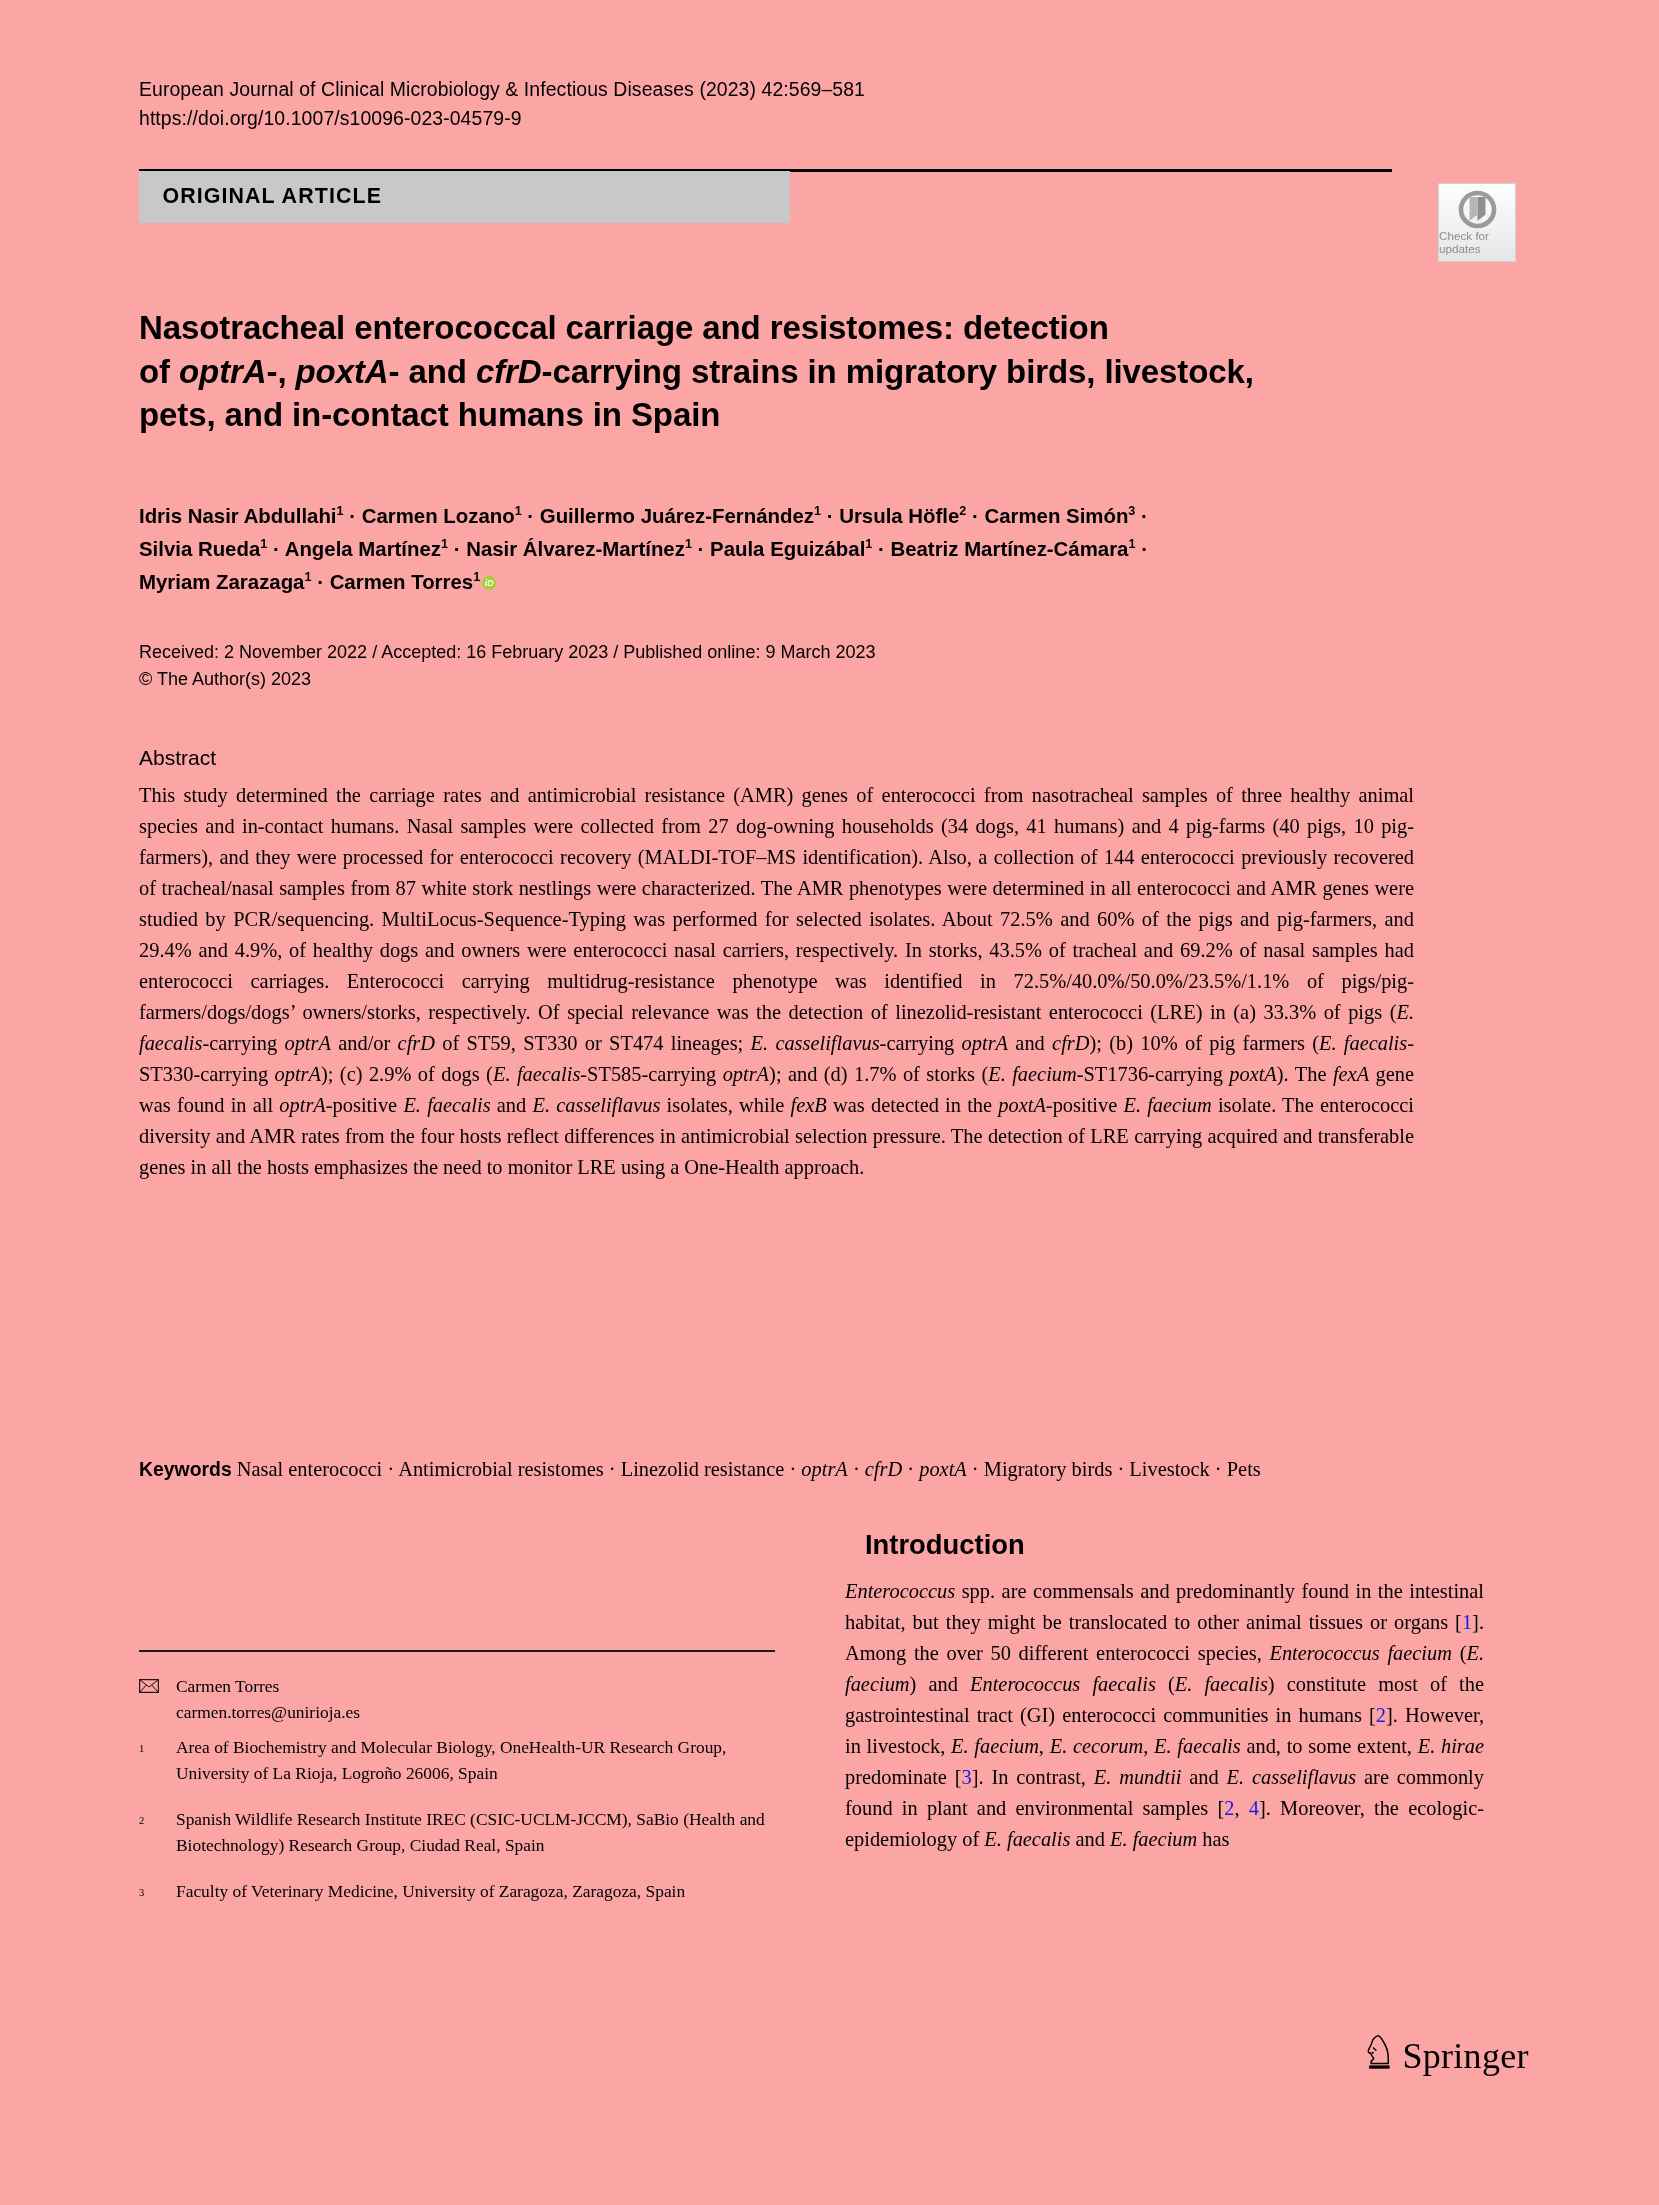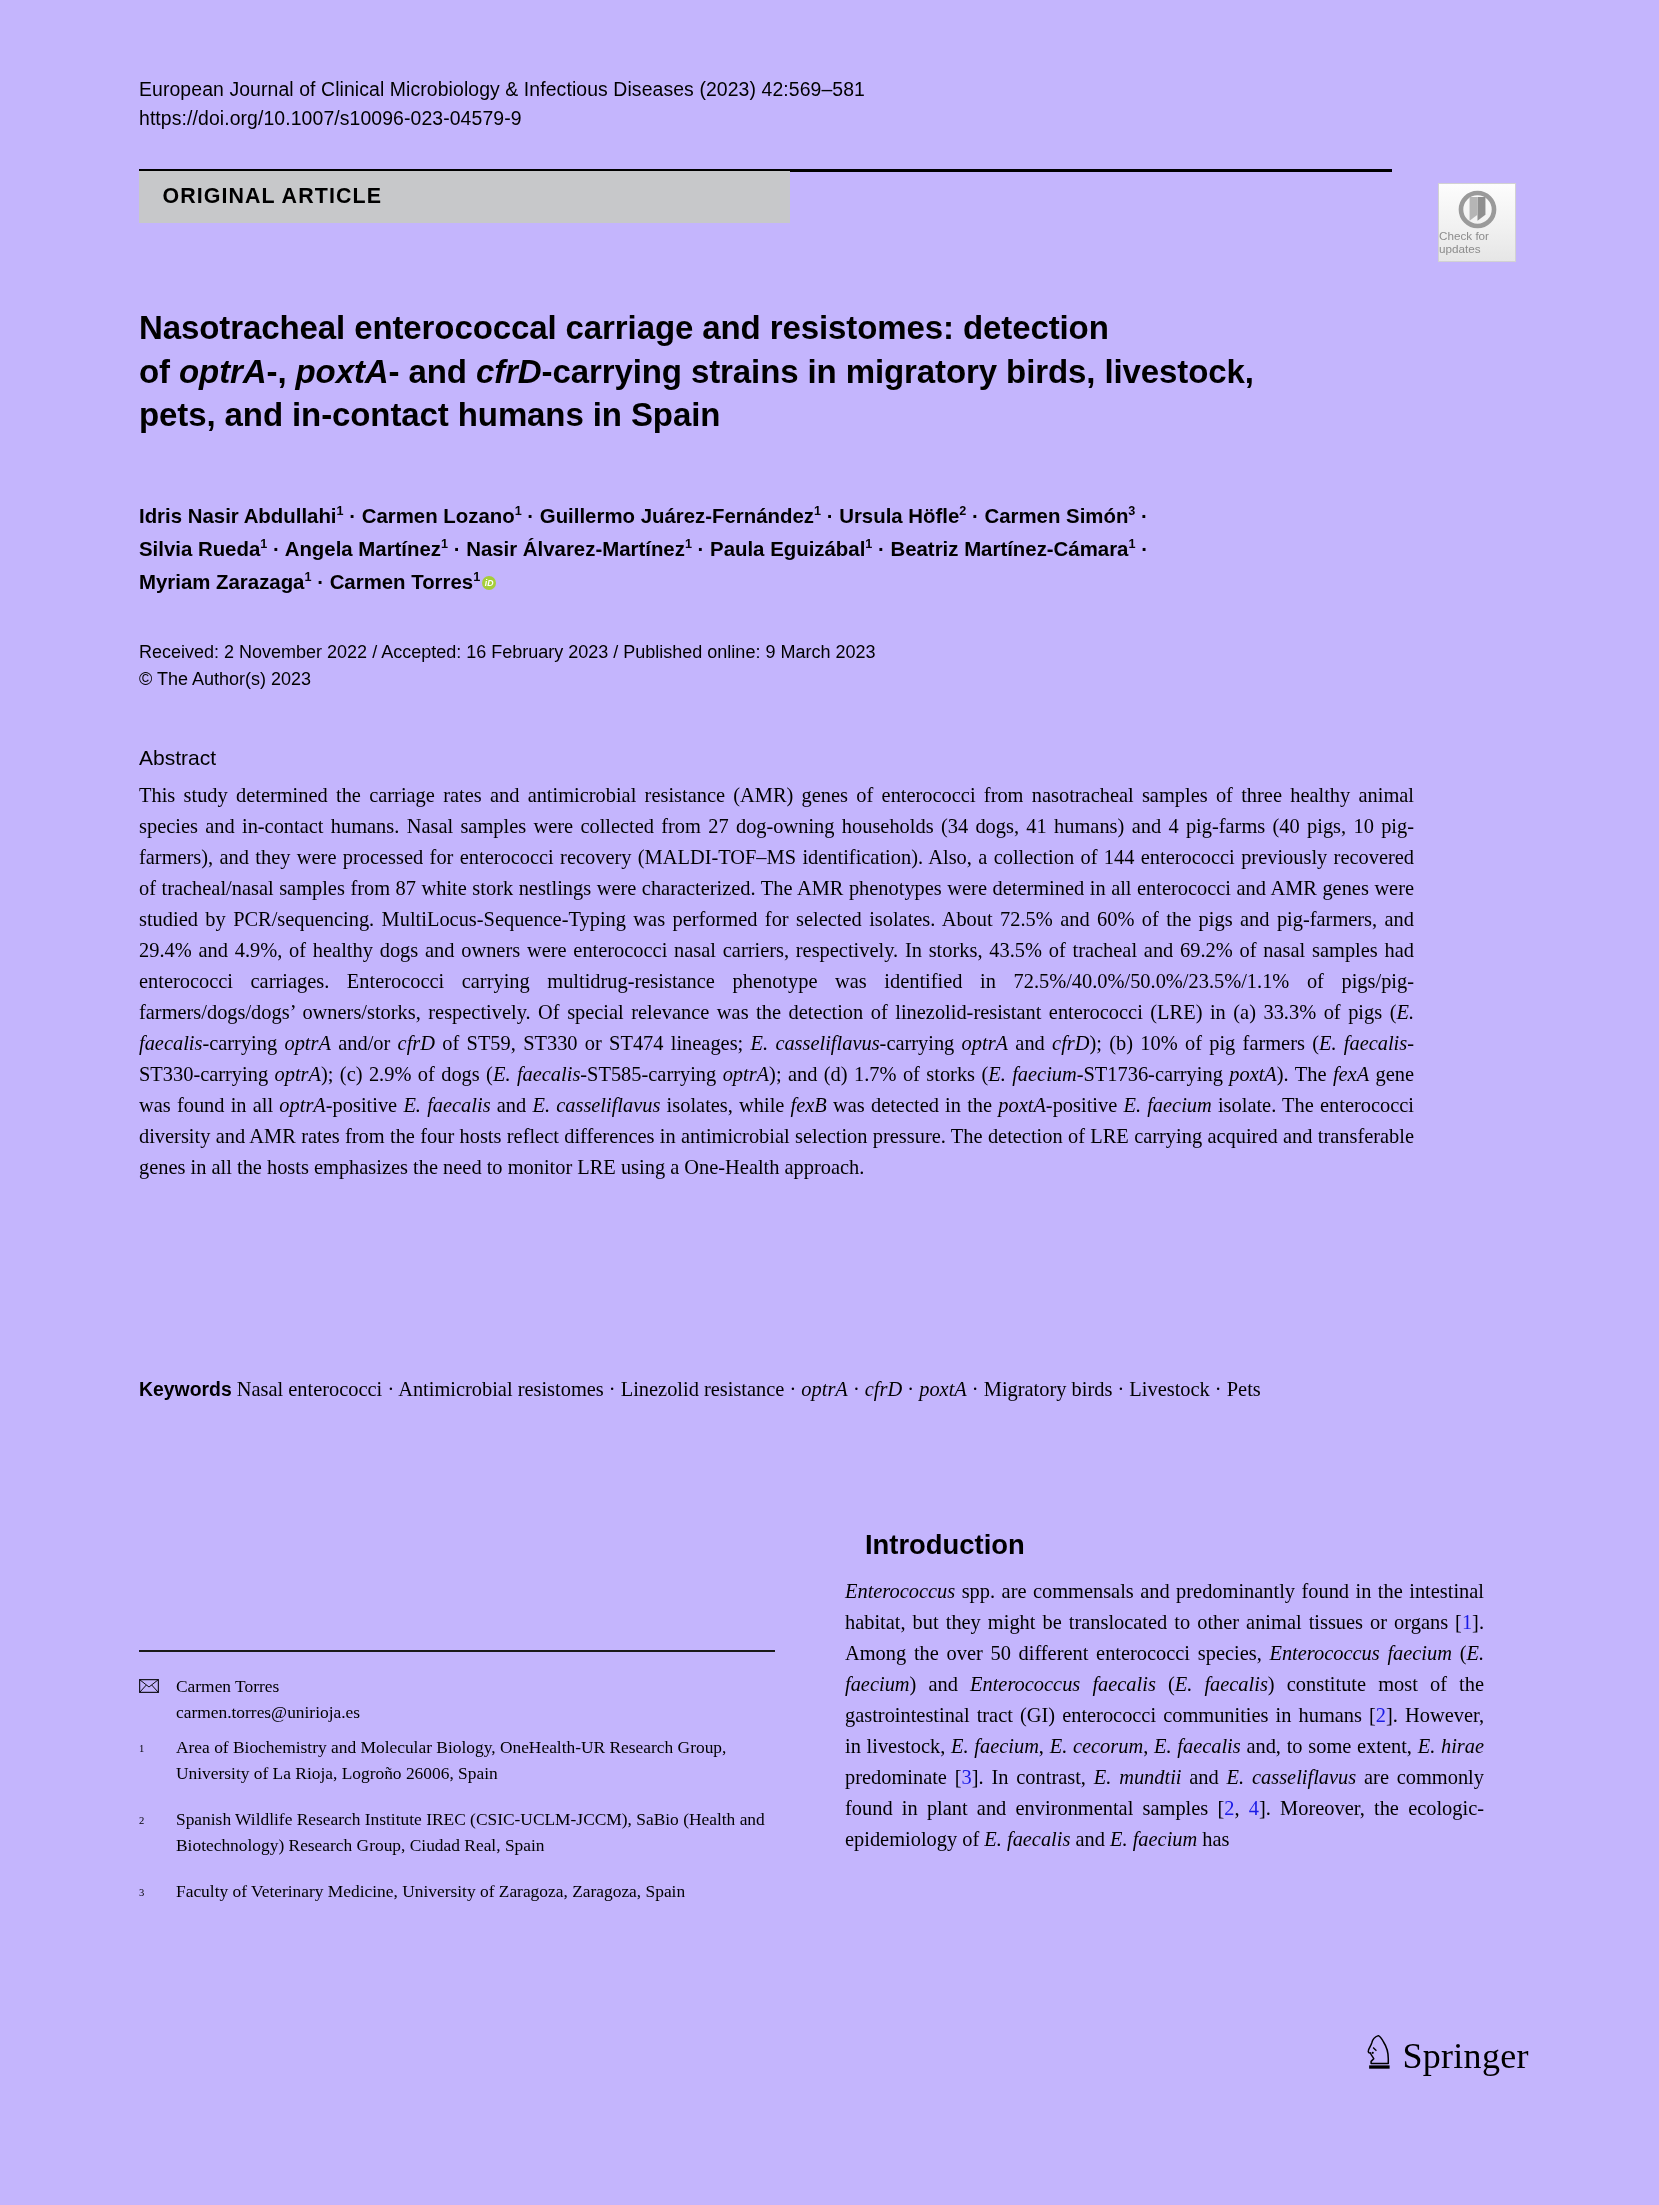--- a/index.html
+++ b/index.html
@@ -13,21 +13,21 @@
     font-family: "Liberation Serif", serif;
     color: #000000;
     position: relative;
     overflow: hidden;
   }
   .page {
     position: absolute;
     left: 0; top: 0;
     width: 1660px;
     height: 2205px;
-    background: #c4b5fd;
+    background: #fca5a5;
   }
 
   
   .journal-header {
     position: absolute;
     left: 139px;
     top: 75px;
     width: 1272px;
     font-family: "Liberation Sans", sans-serif;
     font-size: 19.4px;
@@ -182,21 +182,21 @@
     line-height: 31px;
     text-align: justify;
     color: #000;
   }
   .abstract-body i { font-style: italic; }
 
   
   .keywords {
     position: absolute;
     left: 139px;
-    top: 1374px;
+    top: 1454px;
     width: 1275px;
     font-family: "Liberation Serif", serif;
     font-size: 20.4px;
     line-height: 31px;
     color: #000;
   }
   .keywords .kw-label {
     font-family: "Liberation Sans", sans-serif;
     font-weight: bold;
     font-size: 19.4px;

